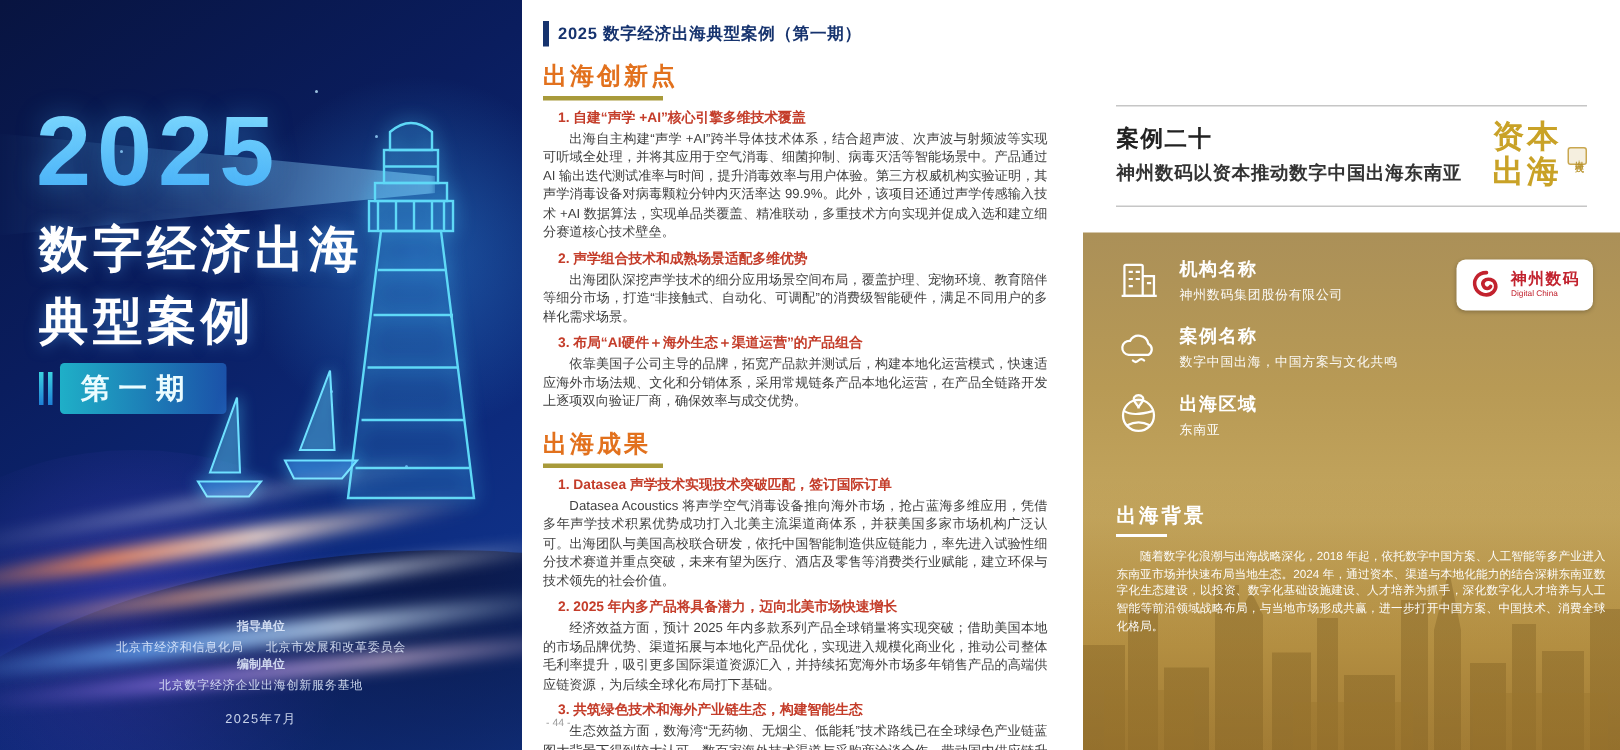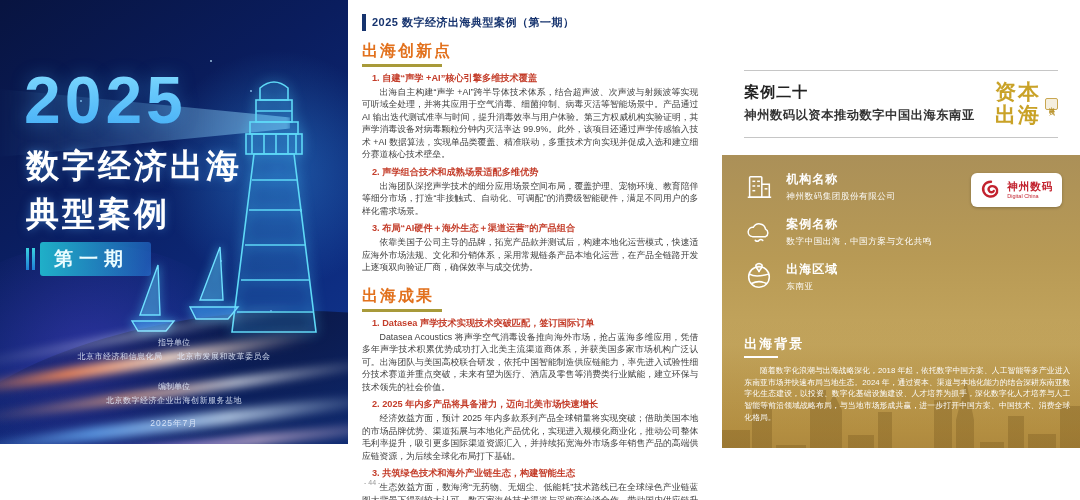--- a/index.html
+++ b/index.html
@@ -1,20 +1,20 @@
 <!DOCTYPE html>
 <html><head>
 <meta charset="utf-8">
 <style>
   * { margin:0; padding:0; box-sizing:border-box; }
   html,body { width:1080px; height:500px; background:#ffffff; font-family:"Liberation Sans","DejaVu Sans",sans-serif; overflow:hidden; }
   .screen { position:relative; width:1080px; height:500px; display:flex; background:#fff; }
 
   
-  .cover { position:relative; width:360px; height:444px; overflow:hidden;
+  .cover { position:relative; width:360px; height:500px; overflow:hidden;
     background: linear-gradient(145deg,#081440 0%, #0a1d5e 35%, #0d2b7e 70%, #123a96 100%); }
   .cover .glow1 { position:absolute; right:-60px; top:40px; width:260px; height:260px; border-radius:50%;
     background: radial-gradient(circle, rgba(60,170,255,.38) 0%, rgba(60,170,255,0) 65%); }
   .cover .glow2 { position:absolute; left:-80px; bottom:-40px; width:340px; height:240px; border-radius:50%;
     background: radial-gradient(circle, rgba(120,80,255,.30) 0%, rgba(120,80,255,0) 70%); }
   .cover .stars { position:absolute; left:0; top:0; width:100%; height:100%;
     box-shadow: 0 0 0 0 transparent; }
   .cover .stars::before { content:""; position:absolute; left:210px; top:60px; width:2px; height:2px; border-radius:50%;
     background:#bfe9ff; box-shadow: 40px 30px 0 #9fd8ff, -60px 90px 0 #7fc6ff, 90px 150px 0 #bfe9ff, 10px 200px 0 #8fd0ff, -130px 40px 0 #a5dcff, 60px 250px 0 #7fc6ff; opacity:.8; }
   .beam { position:absolute; left:-10px; top:88px; width:300px; height:70px;
@@ -40,39 +40,39 @@
     background: linear-gradient(180deg,#8fe5ff 0%, #3fa9f5 100%); -webkit-background-clip:text; background-clip:text; color:transparent;
     text-shadow: 0 0 18px rgba(70,180,255,.35); }
   .cover-title { position:absolute; left:26px; top:142px; color:#ffffff; font-weight:bold; font-size:33px; letter-spacing:3px; line-height:1.45;
     text-shadow: 0 0 10px rgba(90,180,255,.5); }
   .issue-wrap { position:absolute; left:26px; top:242px; display:flex; align-items:center; gap:5px; }
   .issue-bars { display:flex; gap:3px; }
   .issue-bars i { display:block; width:3px; height:22px; background:linear-gradient(180deg,#3ad2e0,#1f7fd6); }
   .issue-badge { background: linear-gradient(90deg, rgba(32,183,205,.95), rgba(40,120,220,.55)); color:#eafcff;
     font-size:19px; font-weight:bold; letter-spacing:6px; padding:4px 22px 4px 14px; border-radius:3px; }
   .cover-footer { position:absolute; left:0; bottom:14px; width:100%; text-align:center; color:rgba(230,240,255,.85); }
-  .cover-footer .lbl { font-size:8px; font-weight:normal; margin-top:19px; }
+  .cover-footer .lbl { font-size:8px; font-weight:bold; margin-top:0; }
   .cover-footer .val { font-size:8px; margin-top:3px; letter-spacing:.5px; }
   .cover-footer .units span { margin:0 6px; }
   .cover-footer .date { font-size:8.5px; margin-top:12px; letter-spacing:1px; }
 
   
   .page { position:relative; width:386px; height:500px; background:#ffffff; padding:14px 24px 0 14px; }
   .page-header { display:flex; align-items:center; gap:6px; margin-bottom:10px; }
   .page-header .bar { width:4px; height:17px; background:#16336e; }
   .page-header .txt { font-size:11px; font-weight:bold; color:#16336e; letter-spacing:.5px; }
   .sec-head { margin:6px 0 4px; }
   .sec-head .t { font-size:16px; font-weight:bold; color:#e2711d; letter-spacing:2px; }
   .sec-head .u { width:80px; height:3px; background:#a89a3a; margin-top:2px; }
   .sub { font-size:9.2px; font-weight:bold; color:#c43d2a; margin:5px 0 1px; padding-left:10px; }
   .body-p { font-size:8.8px; color:#3f3f3f; line-height:1.42; text-align:justify; text-indent:2em; }
   .pageno { position:absolute; left:16px; bottom:14px; font-size:7px; color:#999; }
 
   
-  .case { position:relative; width:370px; height:448px; background:#ffffff; overflow:hidden; }
+  .case { position:relative; width:370px; height:500px; background:#ffffff; overflow:hidden; }
   .case-header { margin:70px 22px 0; border-top:1px solid #c6c6c6; border-bottom:1px solid #c6c6c6;
     padding:10px 0 11px; display:flex; justify-content:space-between; align-items:center; }
   .case-no { font-size:15px; font-weight:bold; color:#222; letter-spacing:1px; }
   .case-title { font-size:12.3px; font-weight:bold; color:#333; margin-top:5px; letter-spacing:.5px; }
   .case-tag { display:flex; align-items:center; gap:4px; }
   .tag-big { color:#c9a227; font-size:21px; font-weight:bold; line-height:1.08; letter-spacing:2px; text-align:left; }
   .tag-badge { writing-mode:vertical-rl; font-size:6px; color:#b8922a; border:1px solid #c9a750;
     background:rgba(201,167,80,.18); border-radius:2px; padding:3px 1px; letter-spacing:1px; }
   .case-body { position:absolute; left:0; top:155px; width:370px; height:345px;
     background: linear-gradient(180deg,#ab9058 0%, #b89a55 30%, #c3a55d 55%, #bb9748 80%, #a8833b 100%); }

